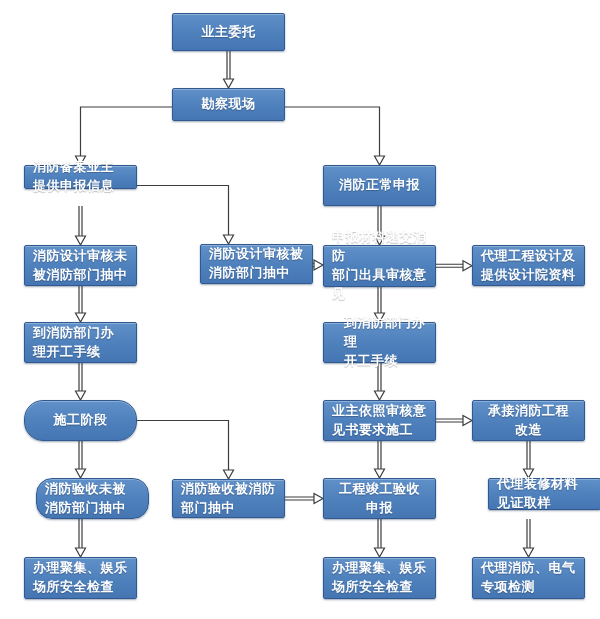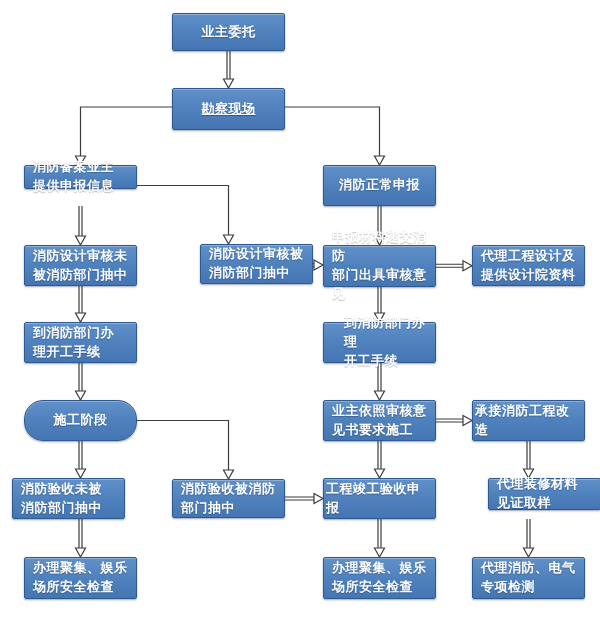--- a/index.html
+++ b/index.html
@@ -13,21 +13,21 @@
     position:absolute;box-sizing:border-box;
     display:flex;align-items:center;justify-content:center;
     color:#ffffff;font-weight:700;font-size:13px;line-height:1.45;
     letter-spacing:0.5px;white-space:pre-line;
     background:linear-gradient(180deg,#6090c8 0%,#4f81bd 50%,#4576b3 100%);
     border:1px solid #30598f;border-radius:2px;
     box-shadow:0 1px 2px rgba(60,80,110,.5), inset 0 1px 0 rgba(255,255,255,.28);
     text-shadow:0 1px 1px rgba(0,0,0,.25);
   }
   .node.multi{justify-content:flex-start;text-align:left;padding:0 4px 0 8px;}
-  .node.single{text-align:left;padding:0 2px;}
+  .node.single{text-align:center;padding:0 15px;}
 </style>
 </head>
 <body>
 
 <div class="canvas">
   <svg id="connector-svg" class="connectors" width="600" height="619">
       <path d="M 227 51 L 227 79 M 230 51 L 230 79" fill="none" stroke="#3d3d3d" stroke-width="1.2"></path>
       <path d="M 228.5 88 L 223.5 79 L 233.5 79 Z" fill="#ffffff" stroke="#3d3d3d" stroke-width="1.2"></path>
       <path d="M 172 107 L 80.5 107 L 80.5 156" fill="none" stroke="#3d3d3d" stroke-width="1.2"></path>
       <path d="M 80.5 165 L 75.5 156 L 85.5 156 Z" fill="#ffffff" stroke="#3d3d3d" stroke-width="1.2"></path>
@@ -65,41 +65,41 @@
       <path d="M 323 498.5 L 314 493.5 L 314 503.5 Z" fill="#ffffff" stroke="#3d3d3d" stroke-width="1.2"></path>
       <path d="M 378 519 L 378 548 M 381 519 L 381 548" fill="none" stroke="#3d3d3d" stroke-width="1.2"></path>
       <path d="M 379.5 557 L 374.5 548 L 384.5 548 Z" fill="#ffffff" stroke="#3d3d3d" stroke-width="1.2"></path>
       <path d="M 527 441 L 527 469 M 530 441 L 530 469" fill="none" stroke="#3d3d3d" stroke-width="1.2"></path>
       <path d="M 528.5 478 L 523.5 469 L 533.5 469 Z" fill="#ffffff" stroke="#3d3d3d" stroke-width="1.2"></path>
       <path d="M 527 519 L 527 548 M 530 519 L 530 548" fill="none" stroke="#3d3d3d" stroke-width="1.2"></path>
       <path d="M 528.5 557 L 523.5 548 L 533.5 548 Z" fill="#ffffff" stroke="#3d3d3d" stroke-width="1.2"></path>
     </svg>
   <div id="nodes">
       <div class="node single" style="left: 172px; top: 13px; width: 113px; height: 38px;">业主委托</div>
-      <div class="node single" style="left: 172px; top: 88px; width: 113px; height: 42px; text-decoration: underline;">勘察现场</div>
+      <div class="node single" style="left: 172px; top: 88px; width: 113px; height: 33px;">勘察现场</div>
       <div class="node multi" style="left: 24px; top: 165px; width: 113px; height: 24px;">消防备案业主
 提供申报信息</div>
       <div class="node single" style="left: 323px; top: 165px; width: 113px; height: 41px;">消防正常申报</div>
       <div class="node multi" style="left: 24px; top: 245px; width: 113px; height: 41px;">消防设计审核未
 被消防部门抽中</div>
       <div class="node multi" style="left: 172px; top: 244px; width: 113px; height: 40px; margin-left: 28px;">消防设计审核被
 消防部门抽中</div>
       <div class="node multi" style="left: 323px; top: 245px; width: 113px; height: 42px;">申报材料递交消防
 部门出具审核意见</div>
       <div class="node multi" style="left: 472px; top: 245px; width: 113px; height: 41px;">代理工程设计及
 提供设计院资料</div>
       <div class="node multi" style="left: 24px; top: 322px; width: 113px; height: 41px;">到消防部门办
 理开工手续</div>
       <div class="node multi" style="left: 323px; top: 322px; width: 113px; height: 41px; padding-left: 20px;">到消防部门办理
 开工手续</div>
       <div class="node single" style="left: 24px; top: 400px; width: 113px; height: 41px; border-radius: 19px;">施工阶段</div>
       <div class="node multi" style="left: 323px; top: 400px; width: 113px; height: 41px;">业主依照审核意
 见书要求施工</div>
       <div class="node single" style="left: 472px; top: 400px; width: 113px; height: 41px;">承接消防工程改造</div>
-      <div class="node multi" style="left: 12px; top: 478px; width: 113px; height: 41px;">消防验收未被
+      <div class="node multi" style="left: 36px; top: 478px; width: 113px; height: 41px; border-radius: 16px;">消防验收未被
 消防部门抽中</div>
       <div class="node multi" style="left: 172px; top: 479px; width: 113px; height: 39px;">消防验收被消防
 部门抽中</div>
       <div class="node single" style="left: 323px; top: 478px; width: 113px; height: 41px;">工程竣工验收申报</div>
       <div class="node multi" style="left: 488px; top: 478px; width: 113px; height: 32px;">代理装修材料
 见证取样</div>
       <div class="node multi" style="left: 24px; top: 557px; width: 113px; height: 42px;">办理聚集、娱乐
 场所安全检查</div>
       <div class="node multi" style="left: 323px; top: 557px; width: 113px; height: 42px;">办理聚集、娱乐
 场所安全检查</div>

